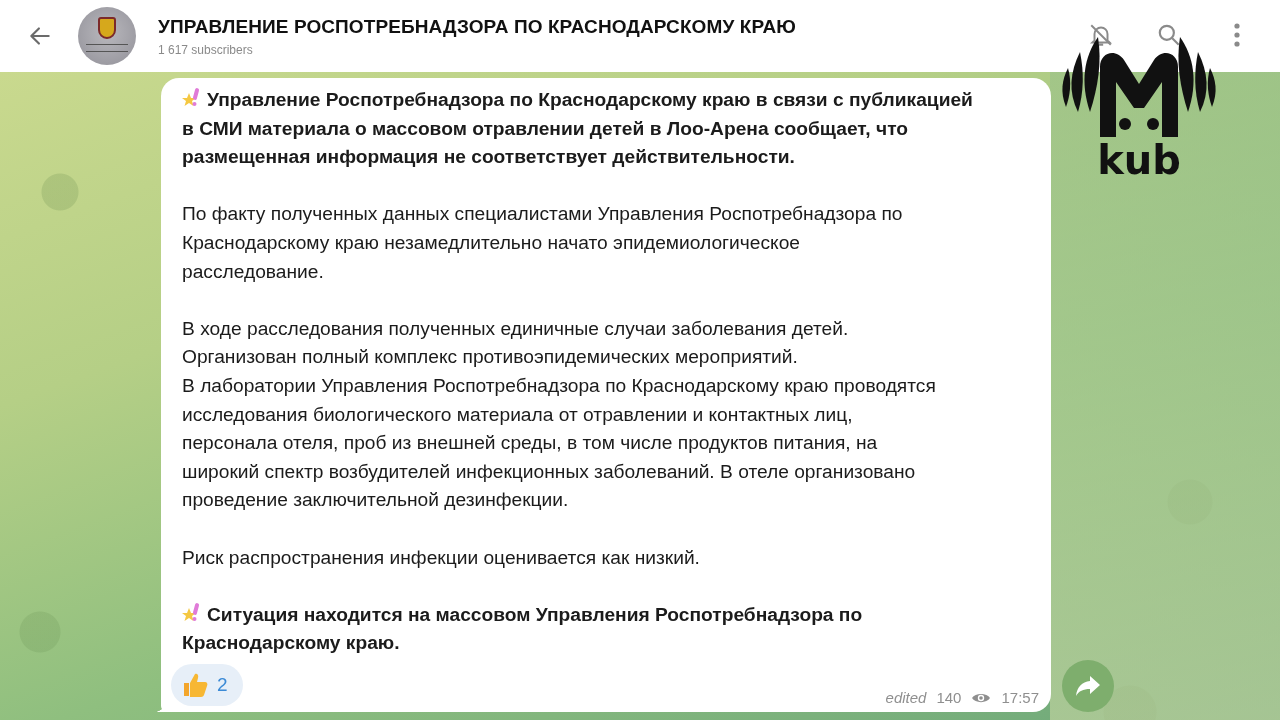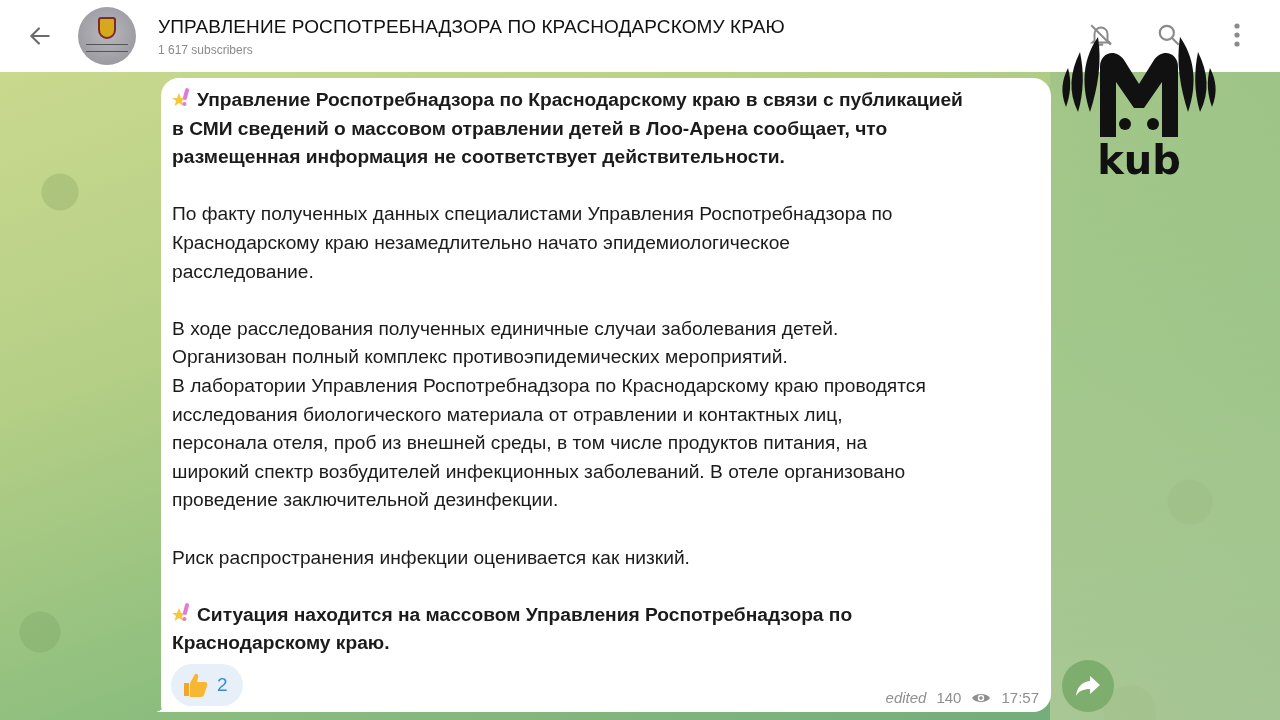--- a/index.html
+++ b/index.html
@@ -26,21 +26,21 @@
       position: absolute; left: 50%; top: 10px; transform: translateX(-50%);
       width: 18px; height: 22px; background: #d6a81c; border-radius: 3px 3px 9px 9px;
       border: 2px solid #7c2a2a;
     }
     .avatar .emblem-text {
       position: absolute; left: 8px; right: 8px; top: 37px; height: 8px;
       border-top: 1px solid #555; border-bottom: 1px solid #555;
     }
     .titles { margin-left: 22px; display: flex; flex-direction: column; }
     .channel-title {
-      font-size: 19px; color: #111; font-weight: 400; letter-spacing: 0.1px;
+      font-size: 19px; color: #111; font-weight: 700; letter-spacing: 0.1px;
     }
     .subs { font-size: 12px; color: #8a8a8a; margin-top: 5px; }
 
     .header-icons { position: absolute; right: 28px; top: 20px; display: flex; gap: 38px; align-items: center; }
     .hicon { width: 30px; height: 30px; display:flex; align-items:center; justify-content:center; cursor: pointer; }
 
     .chat-bg {
       position: absolute; left: 0; top: 72px; width: 1280px; height: 648px;
       background: linear-gradient(160deg, #c9d98e 0%, #b5cf86 30%, #8fbf7f 60%, #6ea87a 100%);
       overflow: hidden;
@@ -55,21 +55,21 @@
     }
     .chat-bg-right {
       position: absolute; right: 0; top: 0; width: 230px; height: 648px;
       background: linear-gradient(180deg, #98c08a 0%, #bcd39a 60%, #d2dca8 100%);
       opacity: 0.55;
     }
 
     .bubble {
       position: absolute; left: 161px; top: 78px; width: 890px; height: 634px;
       background: #ffffff; border-radius: 18px 18px 18px 6px;
-      padding: 8px 14px 0 11px; z-index: 2;
+      padding: 8px 14px 0 21px; z-index: 2;
     }
     .bubble::after {
       content: ""; position: absolute; left: -8px; bottom: 0; width: 14px; height: 14px;
       background: radial-gradient(circle at 0 0, transparent 14px, #ffffff 14.5px);
     }
     .msg-text { font-size: 19.2px; line-height: 28.6px; color: #1b1b1b; }
     .msg-text p { margin: 0; }
     .msg-text .gap { height: 28.6px; }
     .bold { font-weight: 700; }
     .emoji-star {
@@ -168,21 +168,21 @@
 <div class="bubble">
   <div class="msg-text">
     <p class="bold">
       <span class="emoji-star">
         <svg width="22" height="22" viewBox="0 0 22 22">
           <polygon points="7,6 9,11 14,11 10,14 11.5,19 7,16 2.5,19 4,14 0,11 5,11" fill="#f5c842"></polygon>
           <rect x="12" y="1" width="4" height="12" rx="2" fill="#e07bd8" transform="rotate(15 14 7)"></rect>
           <circle cx="12.5" cy="17" r="2" fill="#e07bd8"></circle>
         </svg>
       </span><span>Управление Роспотребнадзора по Краснодарскому краю в связи с публикацией</span><br>
-      <span>в СМИ сведений о массовом отравлении детей в Лоо-Арена сообщает, что</span><br>
+      <span>в СМИ материала о массовом отравлении детей в Лоо-Арена сообщает, что</span><br>
       <span>размещенная информация не соответствует действительности.</span>
     </p>
     <div class="gap"></div>
     <p>
       <span>По факту полученных данных специалистами Управления Роспотребнадзора по</span><br>
       <span>Краснодарскому краю незамедлительно начато эпидемиологическое</span><br>
       <span>расследование.</span>
     </p>
     <div class="gap"></div>
     <p>

